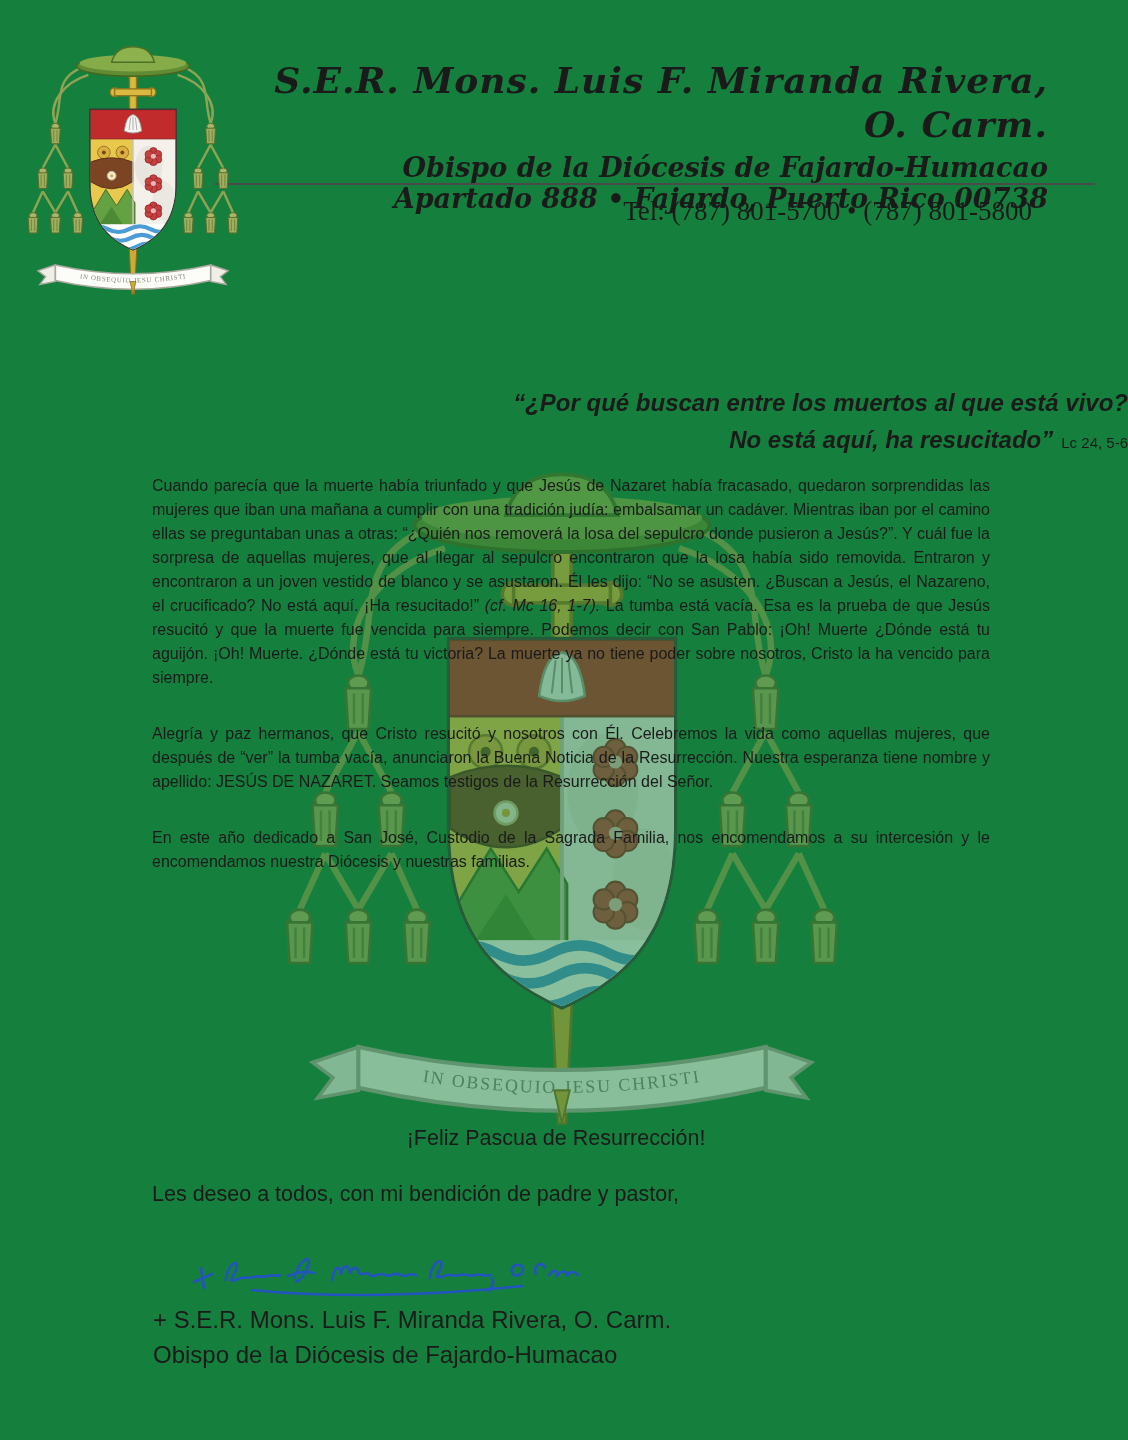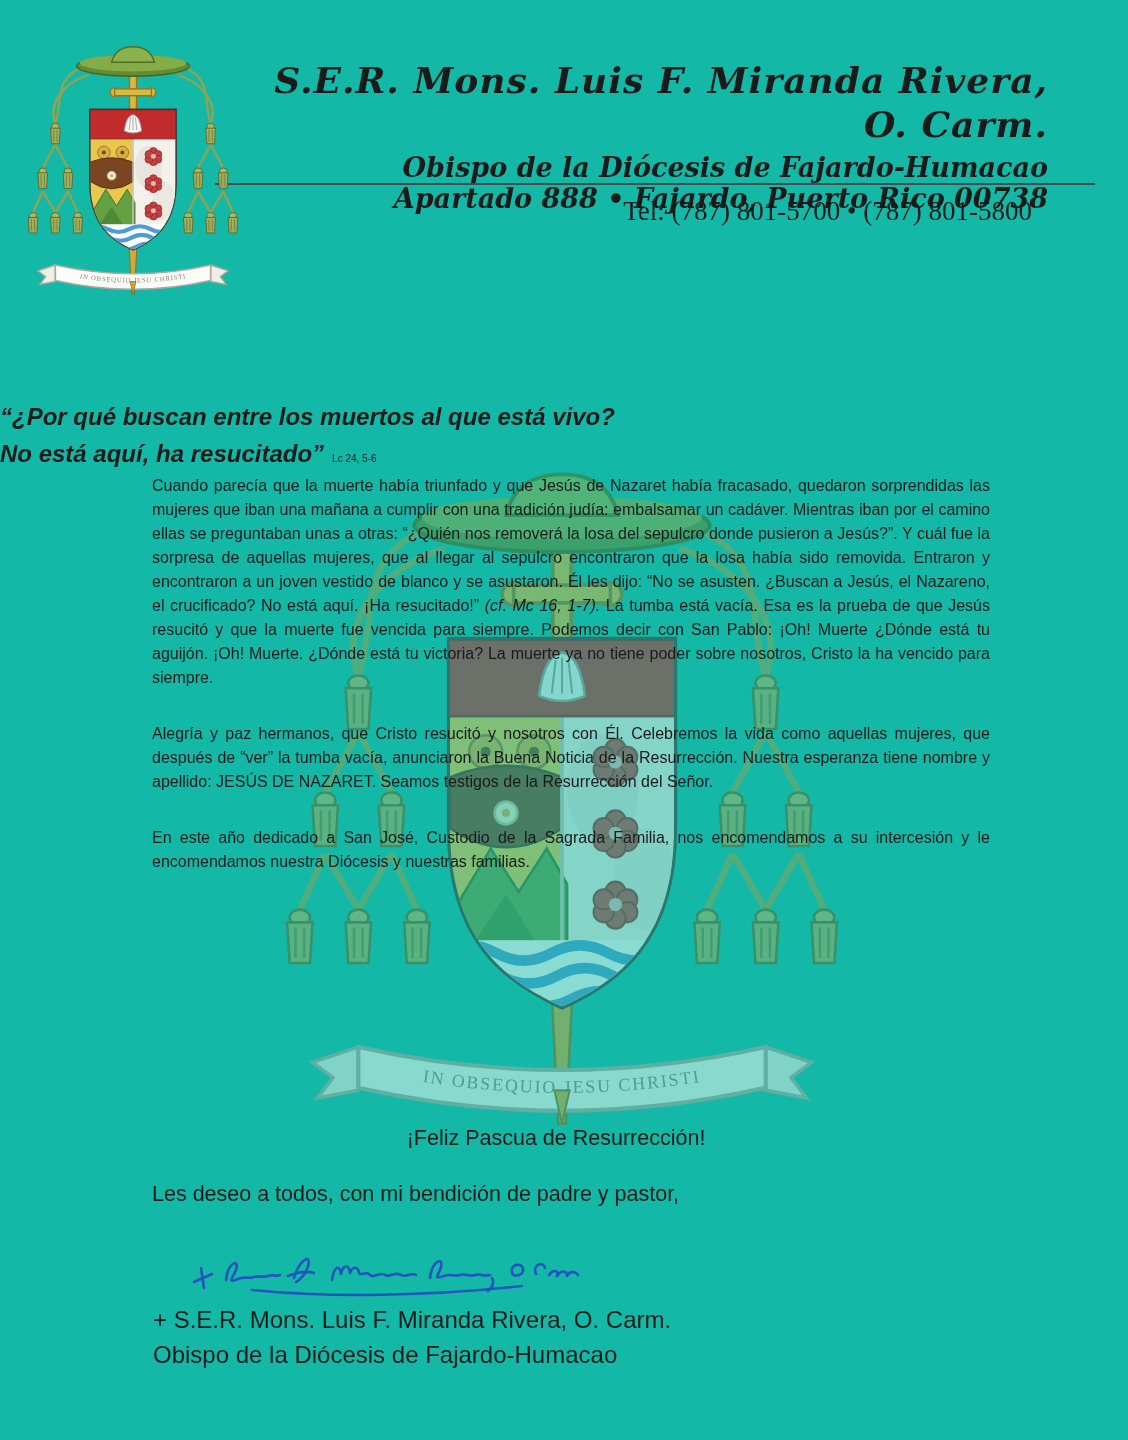--- a/index.html
+++ b/index.html
@@ -1,19 +1,19 @@
 <!DOCTYPE html>
 <html><head>
 <meta charset="utf-8">
 <style>
   * { margin:0; padding:0; box-sizing:border-box; }
   html,body { background:#9a9a9a; }
   .page {
     position:relative; width:1128px; height:1440px; margin:0 auto;
-    background:#14b8a6; overflow:hidden; color:#1a1a1a;
+    background:#15803d; overflow:hidden; color:#1a1a1a;
     font-family:"Liberation Sans", sans-serif;
   }
   
   .crest-header { position:absolute; left:26px; top:36px; width:214px; height:262px; z-index:2; }
   .watermark   { position:absolute; left:282px; top:446px; width:560px; height:688px; opacity:0.5; z-index:0; }
   .hdr-text {
     position:absolute; left:240px; right:80px; top:58px; text-align:right; z-index:1;
     font-family:"DejaVu Serif", serif; font-style:italic; font-weight:bold;
   }
   .hdr-name    { font-size:36px; line-height:44px; letter-spacing:1px; }
@@ -21,23 +21,23 @@
   .hdr-sub2    { font-size:27px; line-height:31px; }
   .hdr-divider { position:absolute; left:215px; right:33px; top:183px; height:2px; background:#4a4a4a; z-index:1; }
   .hdr-tel {
     position:absolute; right:96px; top:196px; z-index:1;
     font-family:"Liberation Serif", serif; font-size:27px;
   }
   
   .title-block { position:absolute; left:0; right:0; top:312px; text-align:center; z-index:1; }
   .doc-title   { font-size:25px; font-weight:bold; letter-spacing:0.2px; }
   .doc-date    { font-size:21px; font-style:italic; margin-top:8px; }
-  .quote-block { position:absolute; left:0; right:0; top:398px; text-align:left; z-index:1;
+  .quote-block { position:absolute; left:0; right:0; top:384px; text-align:right; z-index:1;
                  font-weight:bold; font-style:italic; font-size:24px; line-height:37px; }
-  .quote-ref   { font-weight:normal; font-style:normal; font-size:10px; margin-left:8px; }
+  .quote-ref   { font-weight:normal; font-style:normal; font-size:15px; margin-left:8px; }
   
   .body-text {
     position:absolute; left:152px; width:838px; top:474px; z-index:1;
     font-size:16px; line-height:24px; text-align:justify;
   }
   .body-text p { margin-bottom:32px; }
   .cf-italic { font-style:italic; }
   .closing  { position:absolute; left:0; right:16px; top:1126px; text-align:center; font-size:21.5px; z-index:1; }
   .farewell { position:absolute; left:152px; top:1182px; font-size:21.5px; z-index:1; }
   

